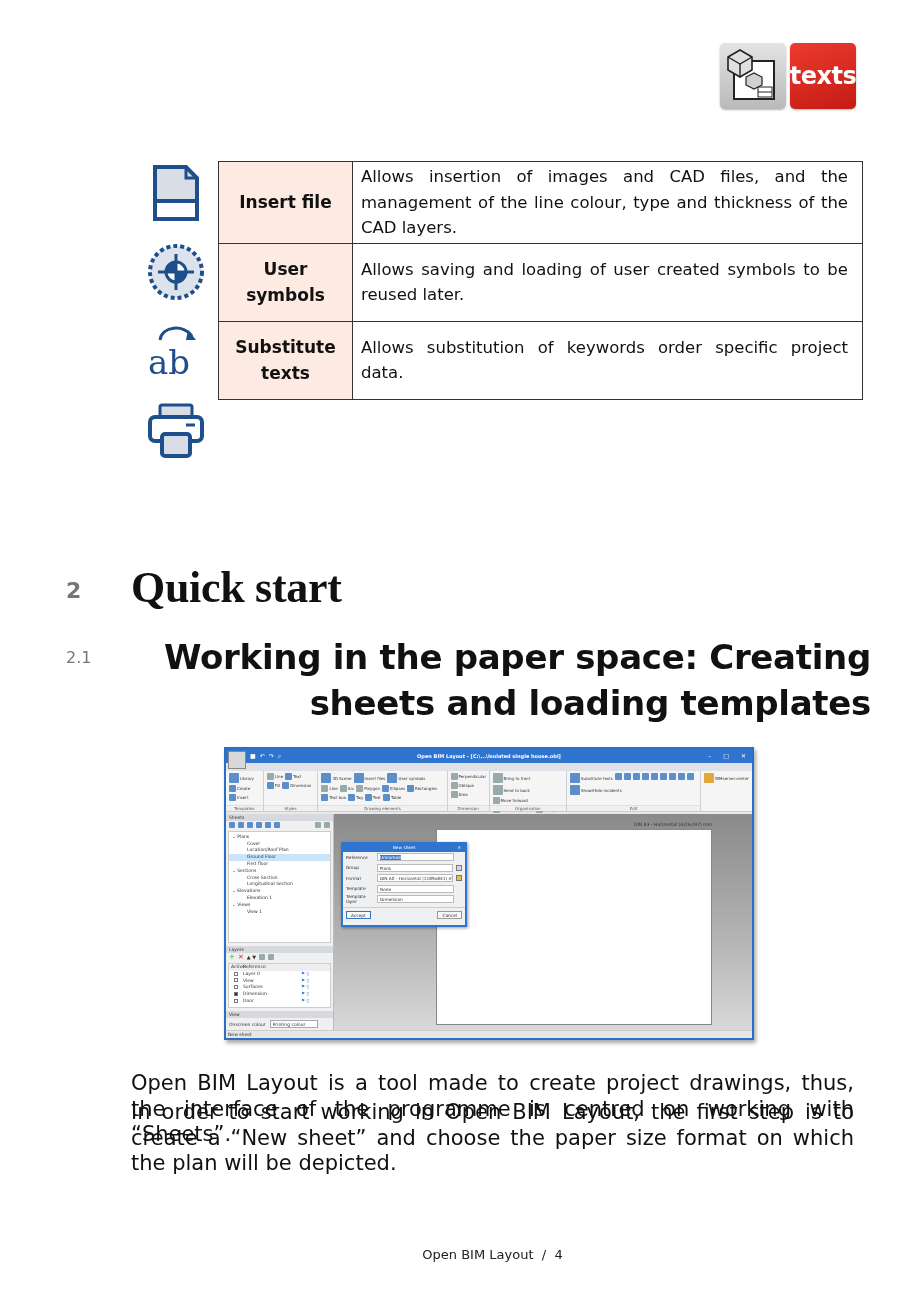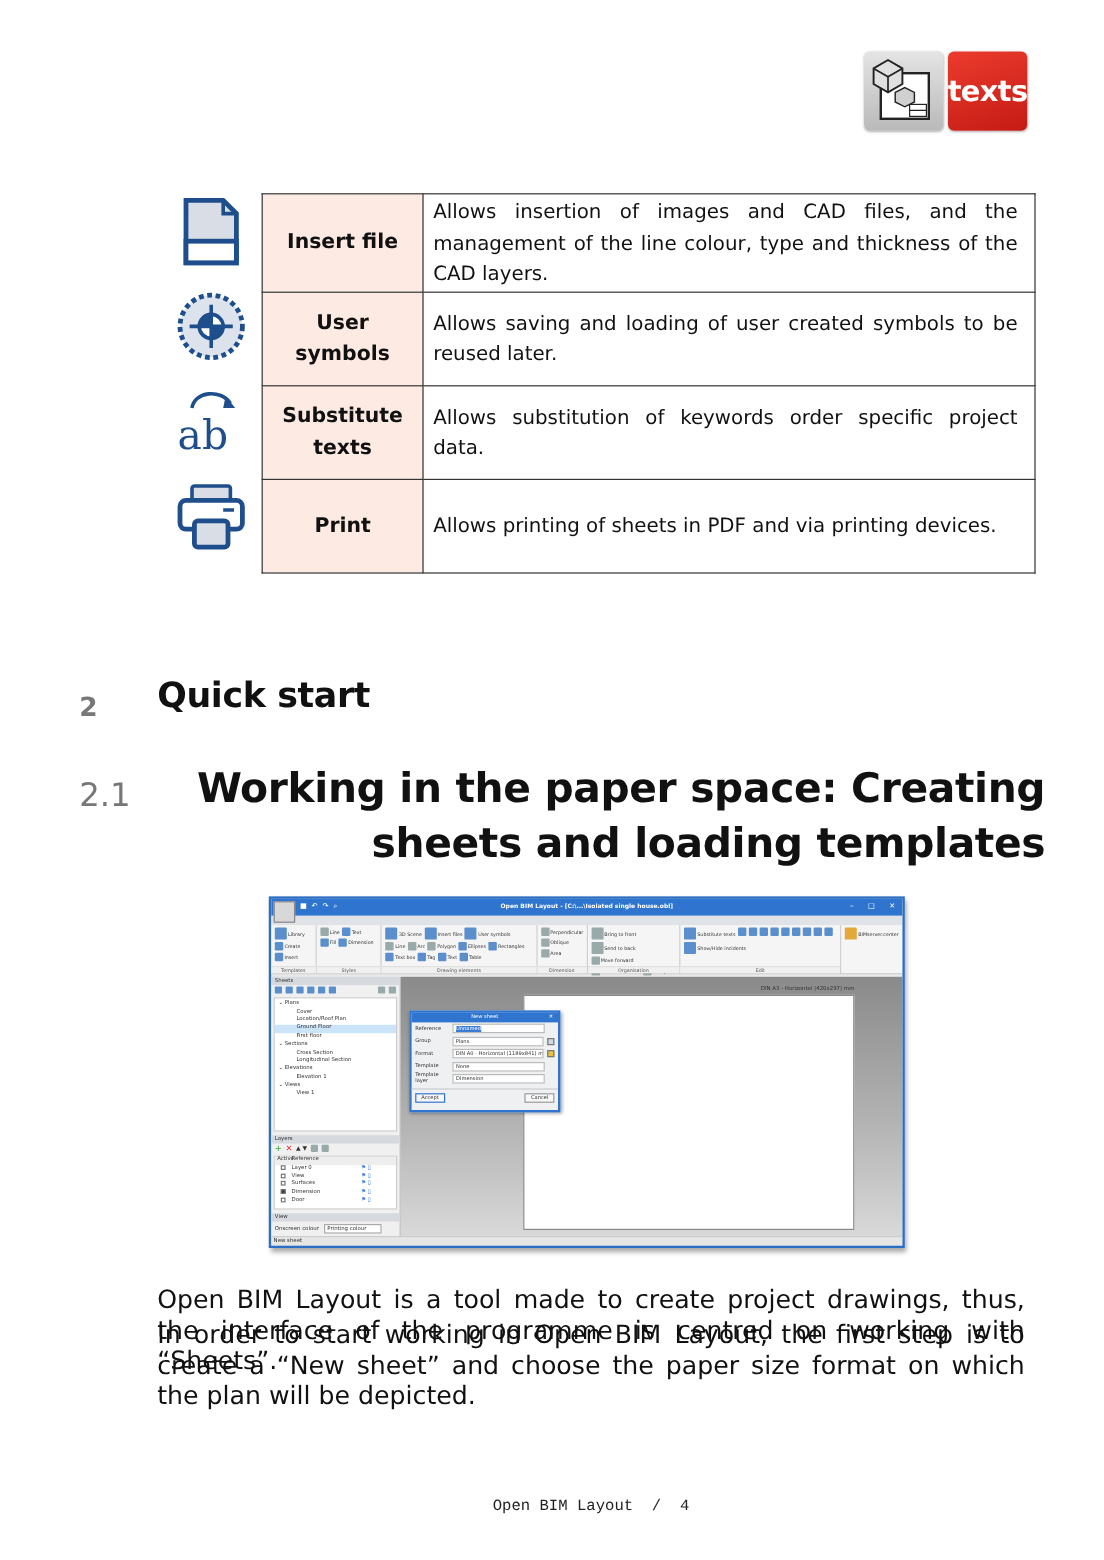--- a/index.html
+++ b/index.html
@@ -16,22 +16,22 @@
   .feat-table td { border: 1px solid #333; vertical-align: middle; }
   .feat-table .name { width: 134px; background: #fdebe3; text-align: center; font-weight: bold; font-size: 17px; line-height: 26px; padding: 4px 6px; }
   .feat-table .desc { font-size: 16.5px; line-height: 25.5px; padding: 2px 14px 2px 8px; text-align: justify; }
   .feat-table tr { height: 78px; }
 
   .row-icon { position: absolute; left: 146px; width: 60px; height: 60px; }
 
   
   .h-num { position: absolute; color: #777; font-weight: bold; }
   .h1-num { left: 66px; top: 578px; font-size: 22px; }
-  .h1 { position: absolute; left: 131px; top: 562px; font-size: 29px; font-weight: bold; letter-spacing: -0.3px; }
-  .h2-num { left: 66px; top: 648px; font-size: 27px; font-weight: normal; }
+  .h1 { position: absolute; left: 131px; top: 562px; font-size: 44px; font-weight: bold; letter-spacing: -0.3px; font-family: Liberation Serif, serif; }
+  .h2-num { left: 66px; top: 648px; font-size: 16px; font-weight: normal; }
   .h2 { position: absolute; left: 131px; top: 634px; width: 740px; font-size: 34px; font-weight: bold; line-height: 46px; letter-spacing: -0.3px; text-align: right; }
 
   
   .win { position: absolute; left: 224px; top: 747px; width: 530px; height: 293px; border: 2px solid #2a6fc4; background: #e9e9e9; box-shadow: 2px 3px 4px rgba(0,0,0,.35); font-size: 4.5px; color: #333; overflow: hidden; }
   .win-title { height: 14px; background: #2f75cf; color: #fff; display: flex; align-items: center; position: relative; }
   .win-title .t { position: absolute; left: 0; right: 0; text-align: center; font-size: 5px; font-weight: bold; }
   .win-title .ctrls { position: absolute; right: 6px; top: 3px; display: flex; gap: 12px; font-size: 6px; }
   .app-ico { position: absolute; left: 2px; top: 2px; width: 18px; height: 18px; background: #d8d8d8; border: 1px solid #888; z-index: 2; }
   .qa { position: absolute; left: 24px; top: 3px; display: flex; gap: 4px; font-size: 6px; }
   .ribbon-tabs { height: 8px; background: #dfe3e8; }
@@ -136,24 +136,20 @@
     <td class="name">Insert file</td>
     <td class="desc">Allows insertion of images and CAD files, and the management of the line colour, type and thickness of the CAD layers.</td>
   </tr>
   <tr>
     <td class="name" style="padding:0 18px;">User symbols</td>
     <td class="desc">Allows saving and loading of user created symbols to be reused later.</td>
   </tr>
   <tr>
     <td class="name">Substitute texts</td>
     <td class="desc">Allows substitution of keywords order specific project data.</td>
-  </tr>
-  <tr>
-    <td class="name">Print</td>
-    <td class="desc">Allows printing of sheets in PDF and via printing devices.</td>
   </tr>
 </tbody>
   </table>
 
 <div class="h-num h1-num">2</div>
 <h1 class="h1">Quick start</h1>
 <div class="h-num h2-num">2.1</div>
 <h2 class="h2">Working in the paper space: Creating sheets and loading templates</h2>
 
 <div class="win">
@@ -438,14 +434,14 @@
     </div>
   </div>
 
   <div class="statusbar">New sheet</div>
 </div>
 
 <p class="para p1">Open BIM Layout is a tool made to create project drawings, thus, the interface of the programme is centred on working with “Sheets”.</p>
 <p class="para p2">In order to start working in Open BIM Layout, the first step is to create a “New sheet” and choose the paper size format on which the plan will be depicted.</p>
 
 <div class="footer">
-  <span style="white-space:pre;font-family:Liberation Mono, monospace;">Open BIM Layout  /  4</span>
+  <span style="white-space:pre;">Open BIM Layout  /  4</span>
 </div>
 
 </body></html>

